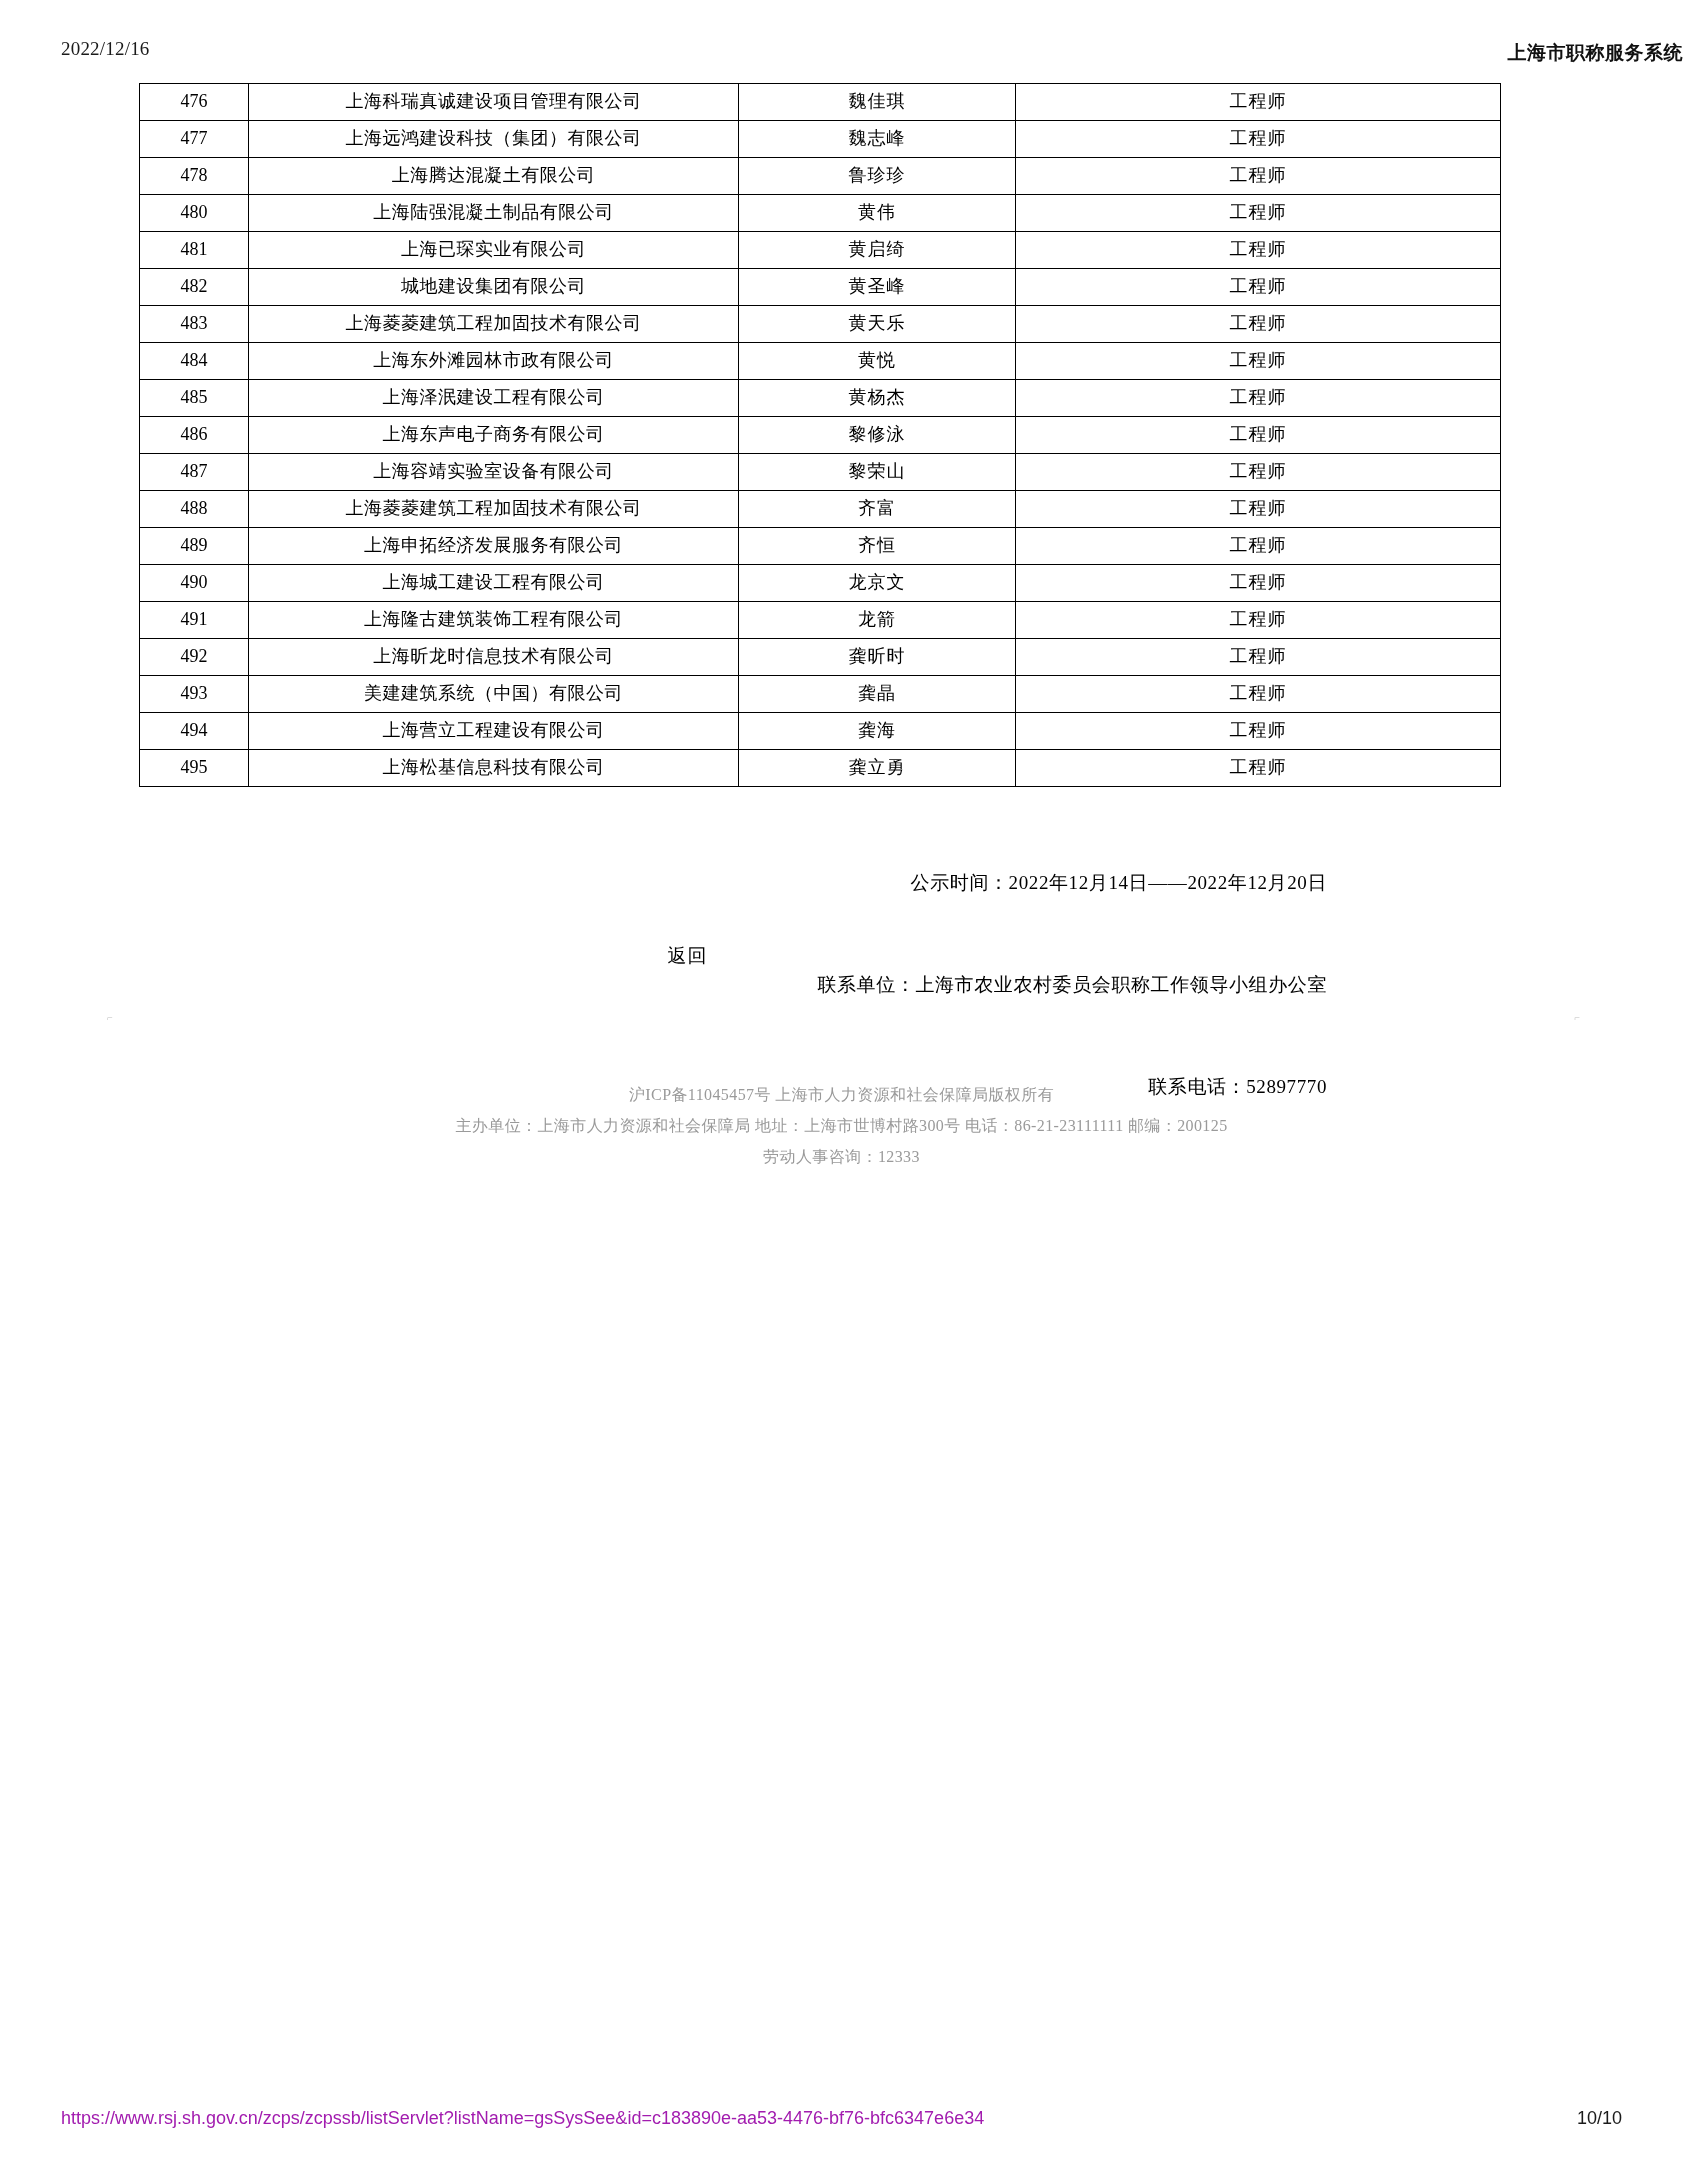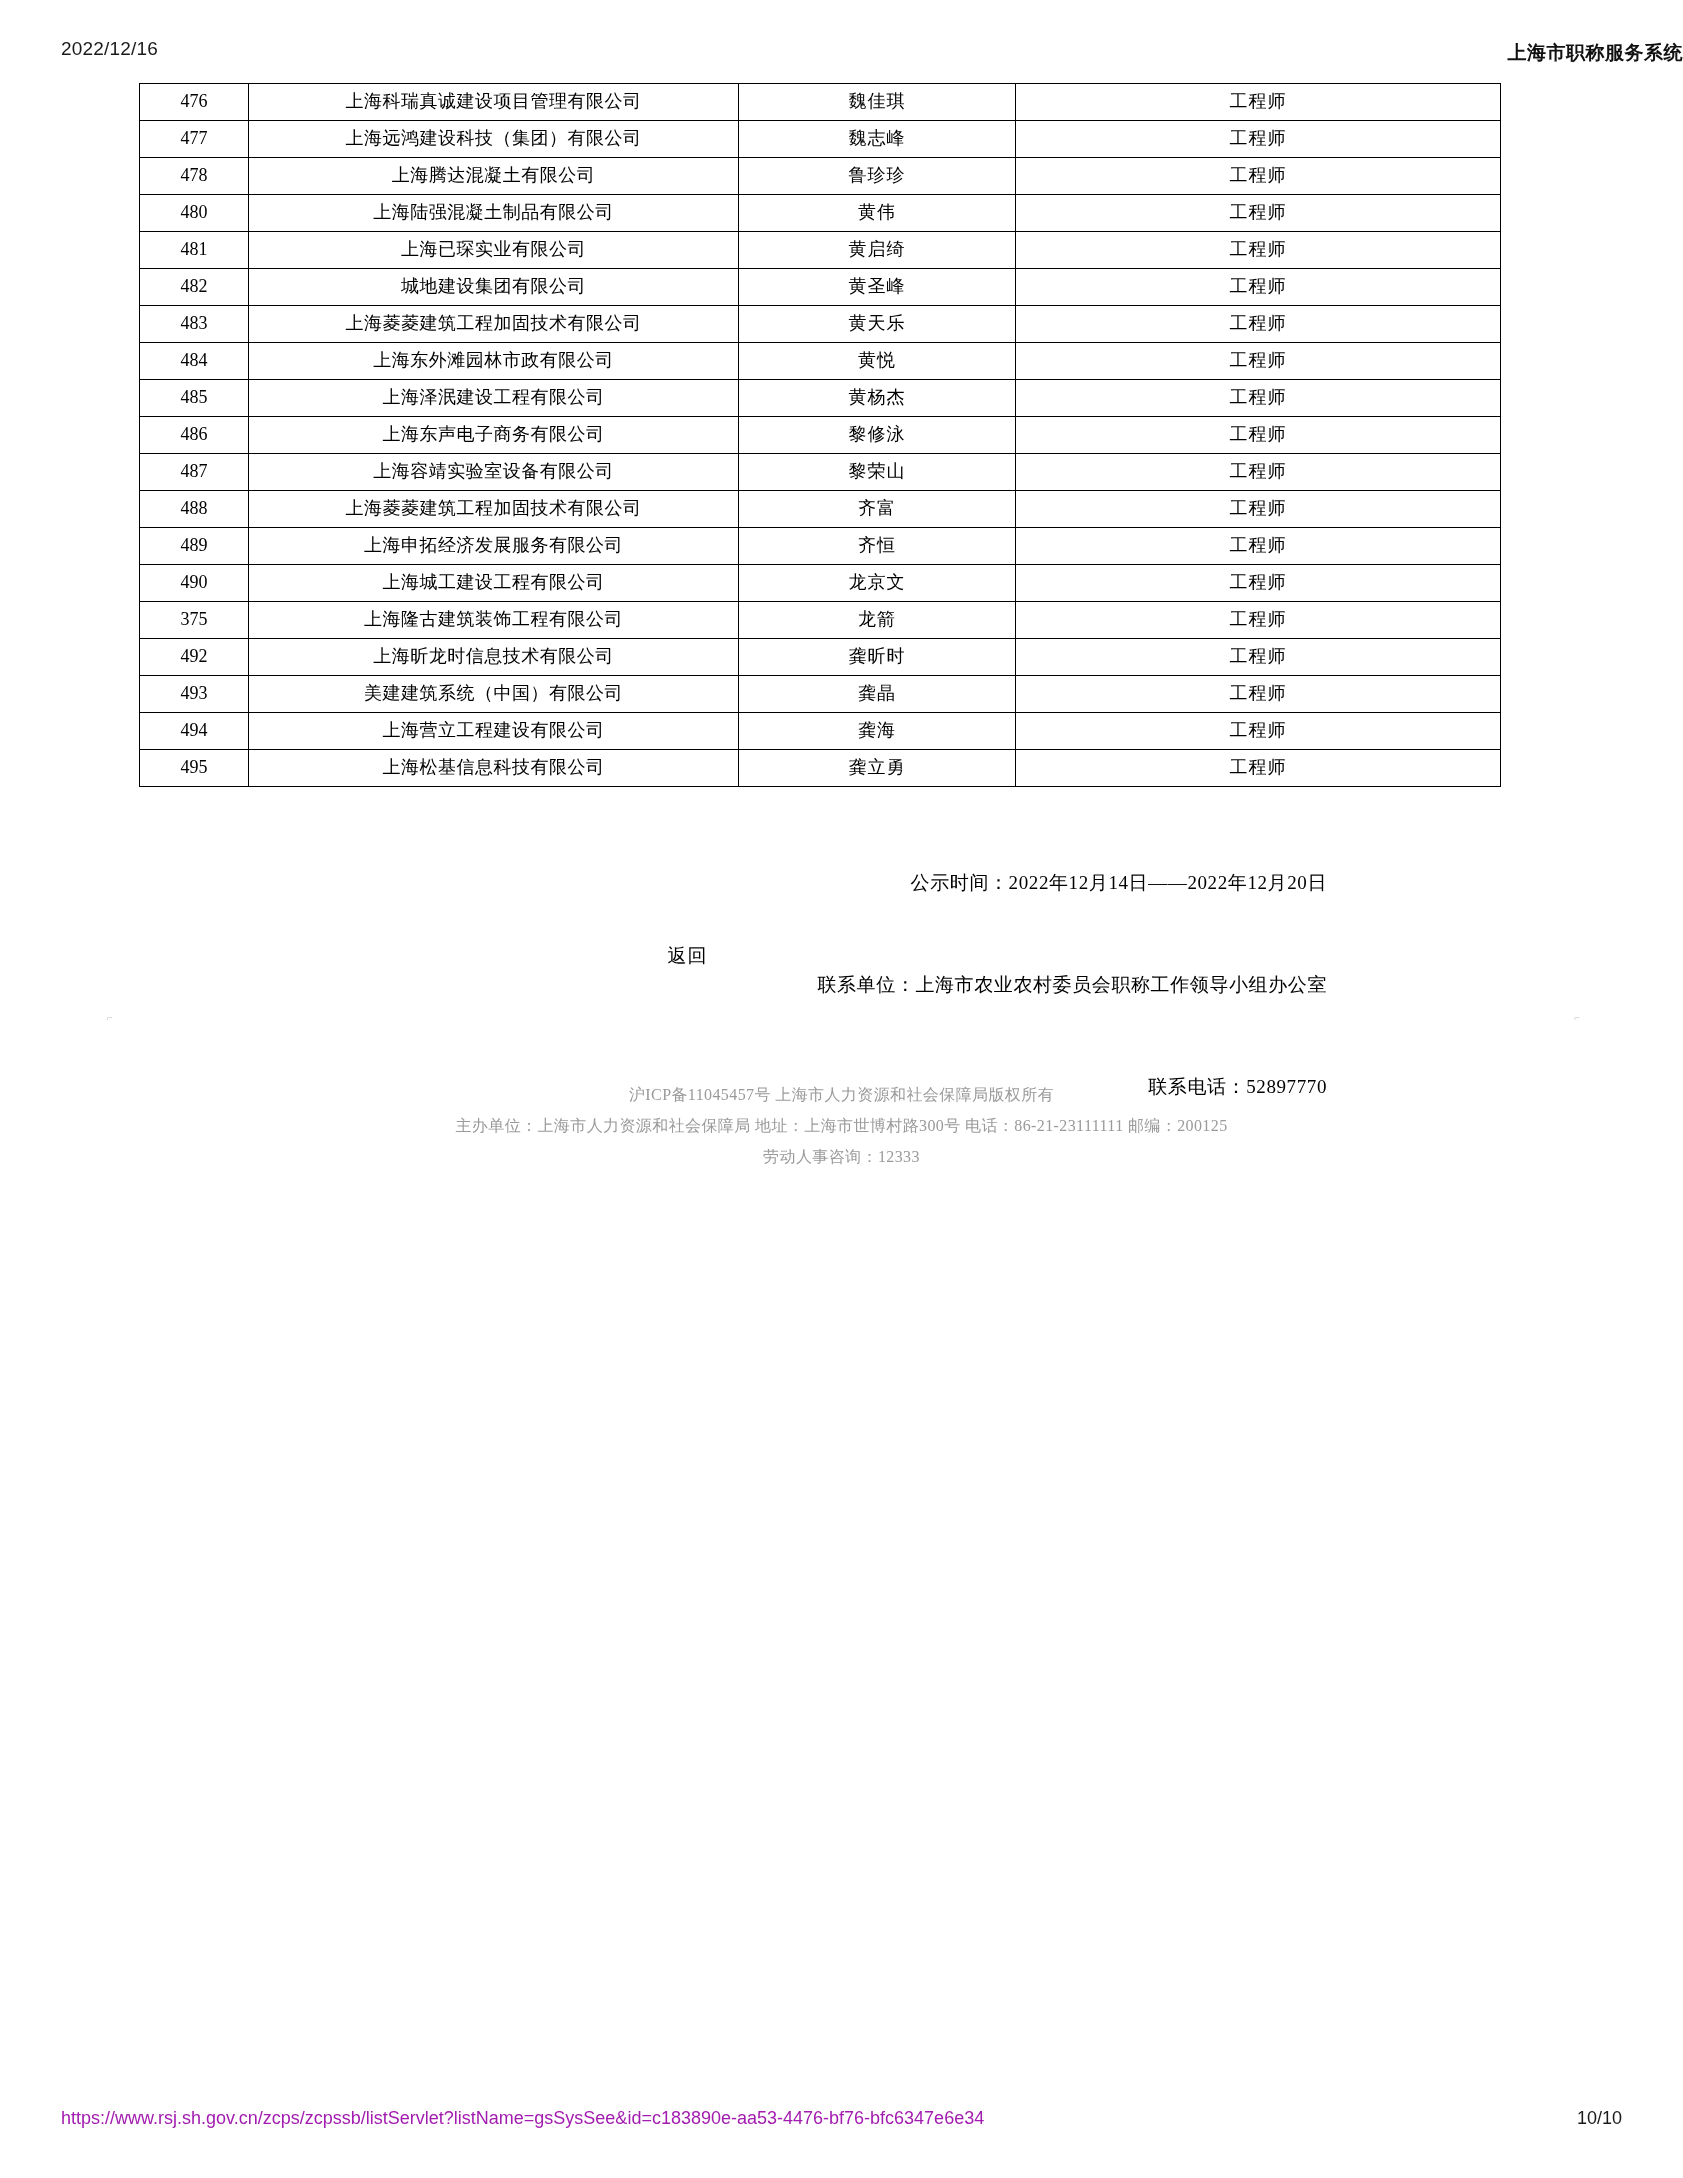--- a/index.html
+++ b/index.html
@@ -28,21 +28,21 @@
     position: absolute;
     top: 38px;
     left: 0;
     width: 1683px;
     height: 24px;
   }
   .print-date {
     position: absolute;
     left: 61px;
     top: 0;
-    font-family: Liberation Sans, sans-serif;
+    font-family: Liberation Serif, serif;
     font-size: 19px;
     color: #1a1a1a;
     letter-spacing: 0.2px;
   }
   .print-title {
     position: absolute;
     left: 0;
     top: 2px;
     width: 1683px;
     text-align: right;
@@ -260,21 +260,21 @@
             <td class="cell-name">齐恒</td>
             <td class="cell-title">工程师</td>
           </tr>
           <tr>
             <td class="cell-index">490</td>
             <td class="cell-company">上海城工建设工程有限公司</td>
             <td class="cell-name">龙京文</td>
             <td class="cell-title">工程师</td>
           </tr>
           <tr>
-            <td class="cell-index">375</td>
+            <td class="cell-index">491</td>
             <td class="cell-company">上海隆古建筑装饰工程有限公司</td>
             <td class="cell-name">龙箭</td>
             <td class="cell-title">工程师</td>
           </tr>
           <tr>
             <td class="cell-index">492</td>
             <td class="cell-company">上海昕龙时信息技术有限公司</td>
             <td class="cell-name">龚昕时</td>
             <td class="cell-title">工程师</td>
           </tr>

